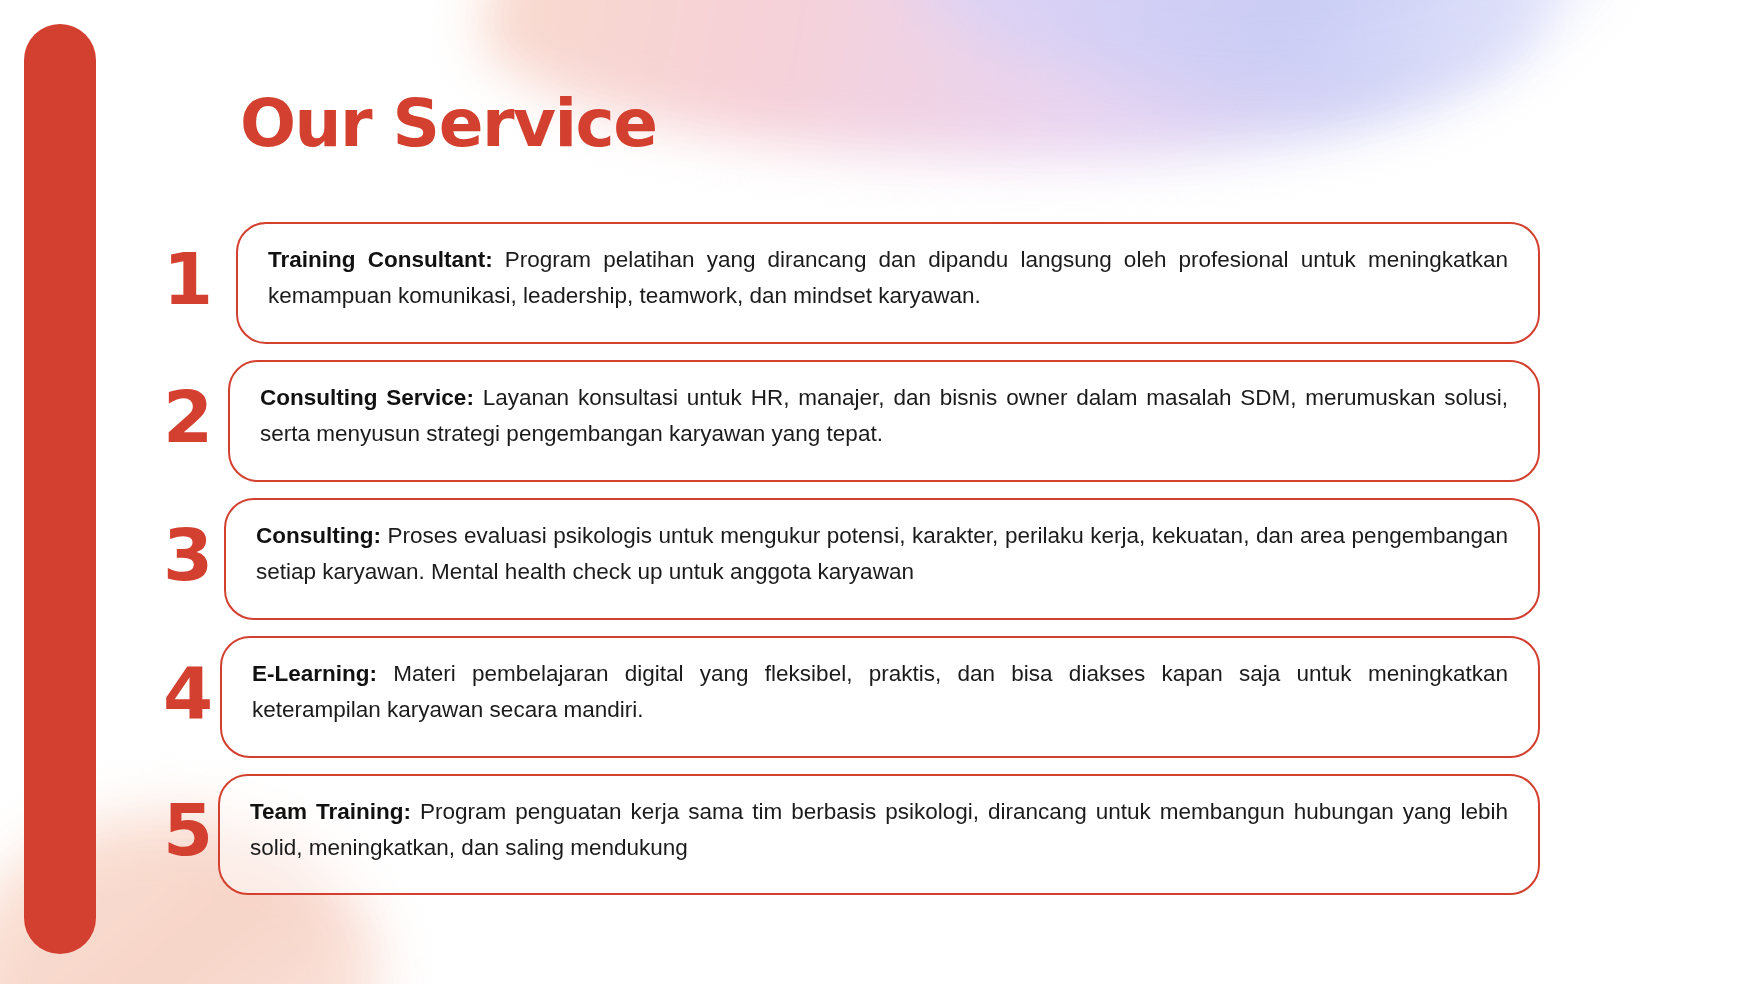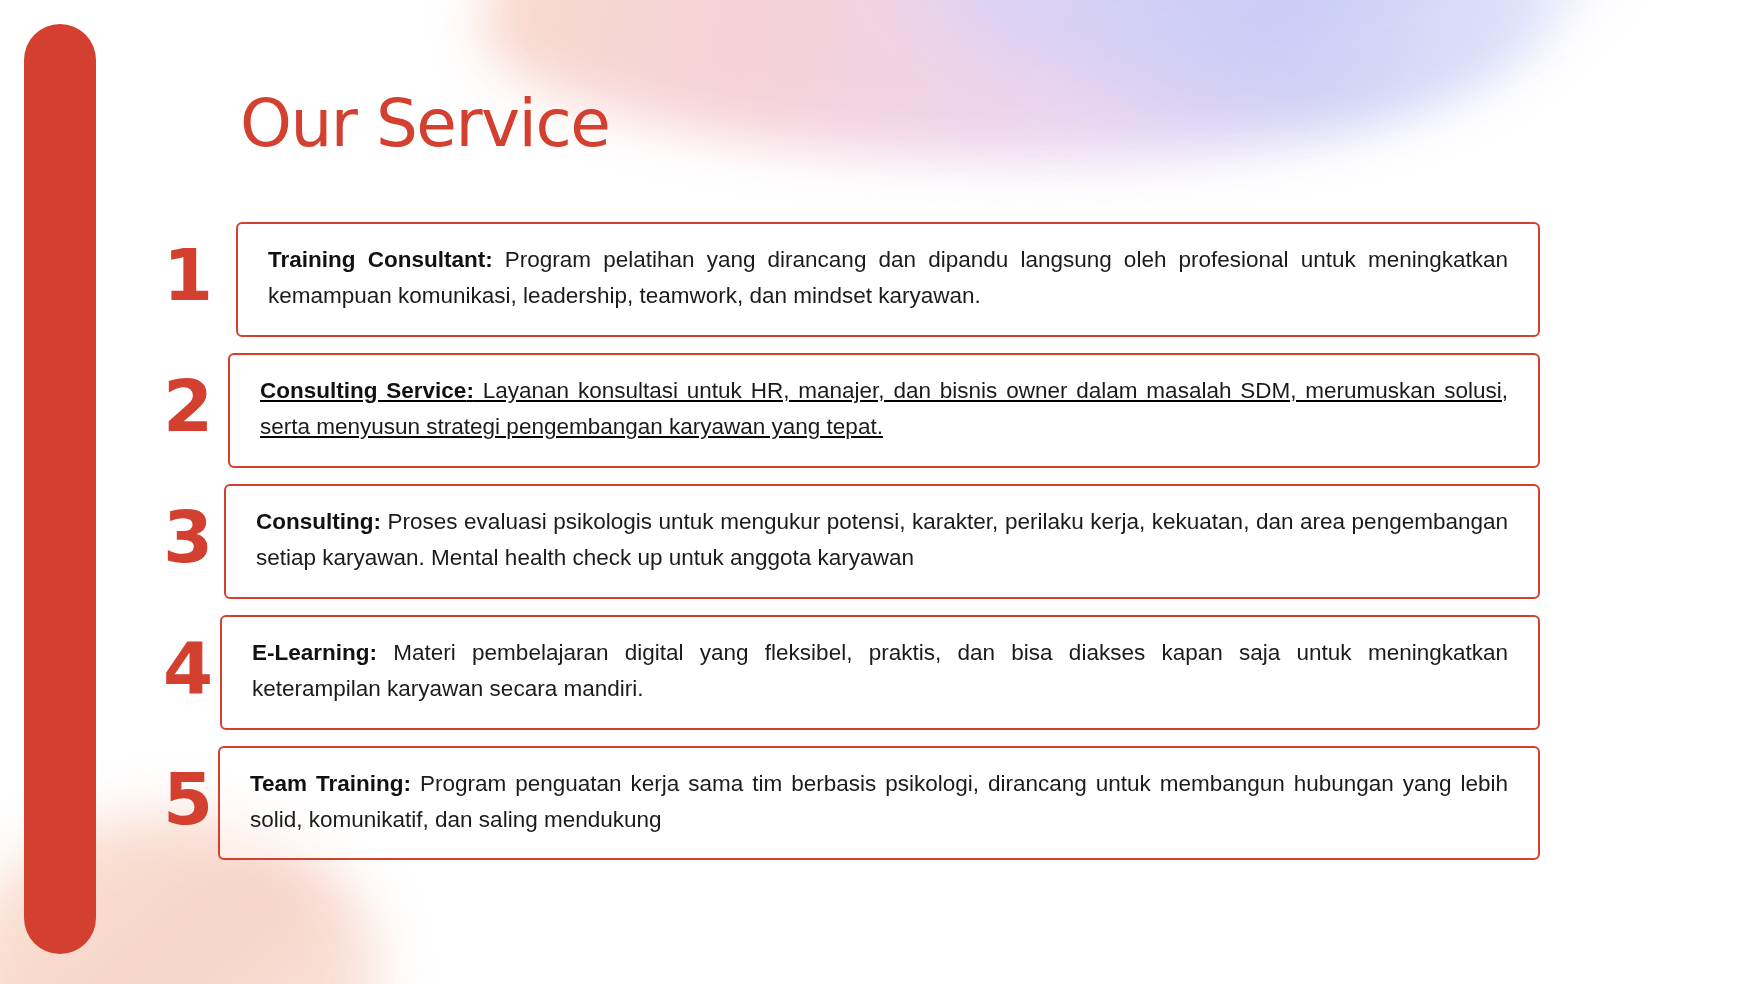--- a/index.html
+++ b/index.html
@@ -68,21 +68,21 @@
     top: 0;
     width: 1580px;
     height: 984px;
   }
 
   .page-title {
     position: absolute;
     left: 100px;
     top: 85px;
     font-size: 66px;
-    font-weight: normal;
+    font-weight: bold;
     color: #d4402f;
     letter-spacing: -1.5px;
     font-family: "DejaVu Sans", sans-serif;
   }
 
   .service-list {
     position: absolute;
     left: 0;
     top: 222px;
     width: 1400px;
@@ -104,22 +104,22 @@
     color: #d4402f;
     font-family: "DejaVu Sans", sans-serif;
     line-height: 1;
     position: relative;
     top: -4px;
   }
 
   .service-card {
     flex: 1 1 auto;
     border: 2.5px solid #d4402f;
-    border-radius: 6px;
-    padding: 18px 30px 20px 30px;
+    border-radius: 30px;
+    padding: 18px 30px 27px 30px;
     min-height: 70px;
     display: flex;
     align-items: center;
     box-sizing: border-box;
     background: rgba(255,255,255,0.55);
   }
 
   .card-text {
     font-size: 22.5px;
     line-height: 1.62;
@@ -128,21 +128,21 @@
     font-family: "Liberation Sans", sans-serif;
     width: 100%;
   }
   .card-text b {
     font-weight: bold;
     color: #111;
   }
 
   
   .row-1 .service-card { width: 1272px; }
-  .row-2 .service-card { width: 1268px; margin-left: -8px; text-decoration: underline; }
+  .row-2 .service-card { width: 1268px; margin-left: -8px; }
   .row-3 .service-card { width: 1270px; margin-left: -12px; }
   .row-4 .service-card { width: 1266px; margin-left: -16px; }
   .row-5 .service-card { width: 1264px; margin-left: -18px; }
 </style>
 </head>
 <body>
 
 <div class="blob-top"></div>
 <div class="blob-top2"></div>
 <div class="blob-bottom"></div>
@@ -179,18 +179,18 @@
     <div class="service-row row-4">
       <div class="row-number">4</div>
       <div class="service-card">
         <div class="card-text"><b>E-Learning</b><b>:</b><span> Materi pembelajaran digital yang fleksibel, praktis, dan bisa diakses kapan saja untuk meningkatkan keterampilan karyawan secara mandiri.</span></div>
       </div>
     </div>
 
     <div class="service-row row-5">
       <div class="row-number">5</div>
       <div class="service-card">
-        <div class="card-text"><b>Team Training</b><b>:</b><span> Program penguatan kerja sama tim berbasis psikologi, dirancang untuk membangun hubungan yang lebih solid, komunikatif, dan saling mendukung</span></div>
+        <div class="card-text"><b>Team Training</b><b>:</b><span> Program penguatan kerja sama tim berbasis psikologi, dirancang untuk membangun hubungan yang lebih solid, meningkatkan, dan saling mendukung</span></div>
       </div>
     </div>
 
   </div>
 </div>
 
 </body></html>

